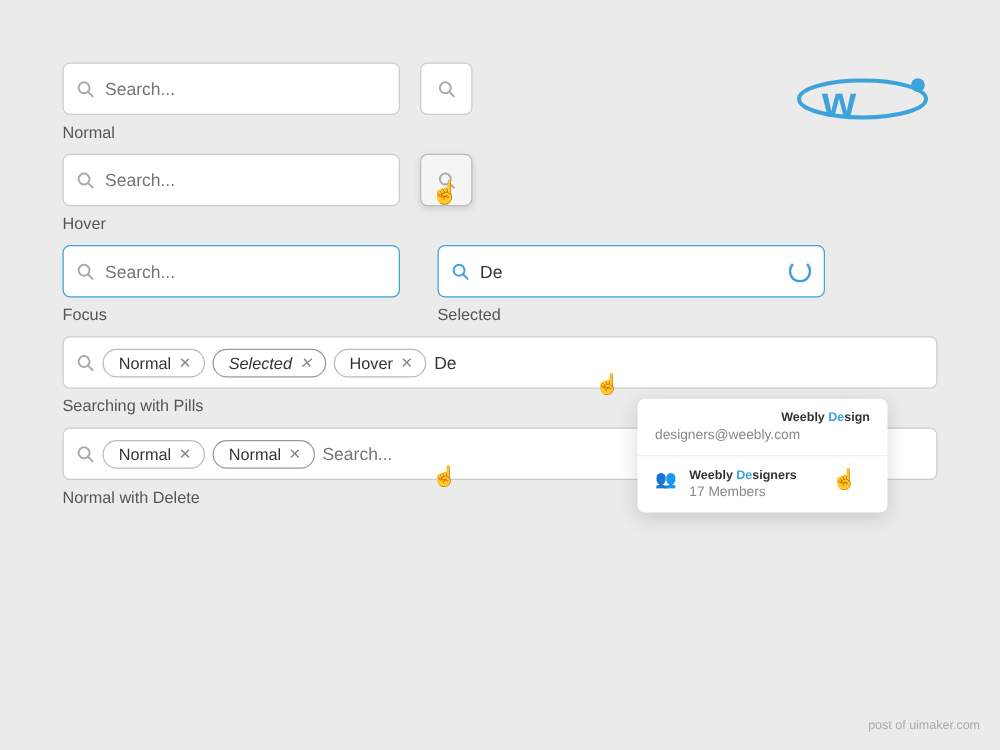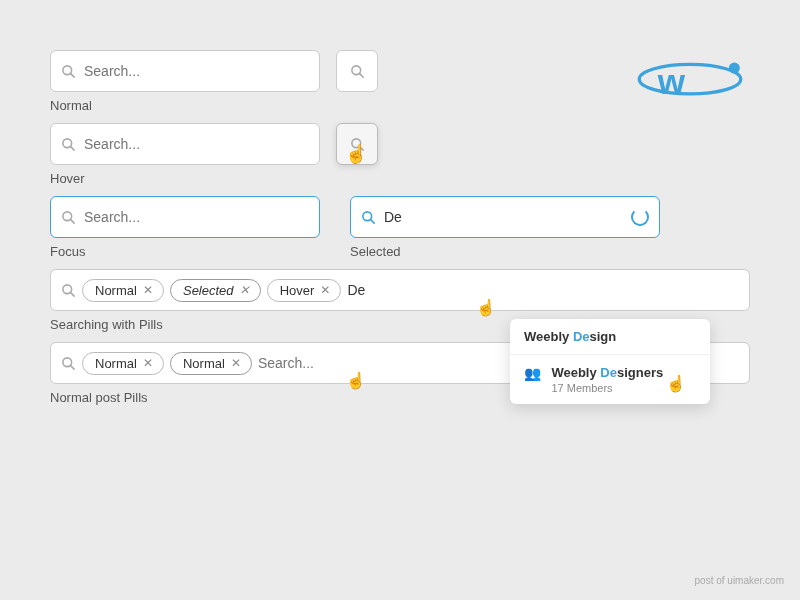--- a/index.html
+++ b/index.html
@@ -211,23 +211,24 @@
       padding: 10px 14px;
       cursor: pointer;
       border-bottom: 1px solid #f0f0f0;
     }
 
     .dropdown-item:last-child {
       border-bottom: none;
     }
 
     .dropdown-item-title {
-      font-size: 13px;
+      font-size: 10px;
       color: #333;
       font-weight: 600;
+      text-align: right;
     }
 
     .dropdown-item-title em {
       font-style: normal;
       color: #3ca3dc;
     }
 
     .dropdown-item-sub {
       font-size: 11px;
       color: #888;
@@ -370,20 +371,21 @@
       <span style="position:absolute; left: 425px; top: 28px; font-size:16px; pointer-events:none; z-index:5;">☝</span>
       <input type="text" class="pill-input" value="De" style="">
     </div>
     <div class="label">Searching with Pills</div>
 
     <div class="dropdown">
       <div class="dropdown-item">
         <div class="dropdown-item-title">
           Weebly <em>De</em>sign
         </div>
+        <div class="dropdown-item-sub">designers@weebly.com</div>
       </div>
       <div class="dropdown-item" style="display:flex; align-items:flex-start; gap:6px;">
         <span class="group-icon">👥</span>
         <div>
           <div class="dropdown-item-title">
             Weebly <em>De</em>signers
           </div>
           <div class="dropdown-item-members">17 Members</div>
         </div>
         <span style="position:absolute; right: 24px; top: 55px; font-size:16px; pointer-events:none;">☝</span>
@@ -404,19 +406,19 @@
         <span class="pill-x">✕</span>
       </div>
       <div class="pill delete-pill">
         <span>Normal</span>
         <span class="pill-x">✕</span>
       </div>
 
       <span style="position:absolute; left: 295px; top: 28px; font-size:16px; pointer-events:none; z-index:5;">☝</span>
       <input type="text" class="pill-input" placeholder="Search..." style="">
     </div>
-    <div class="label">Normal post Pills</div>
+    <div class="label">Normal with Delete</div>
   </div>
 
   <div class="footer">
     <span>post of uimaker.com</span>
   </div>
 </div>
 
 </body></html>

